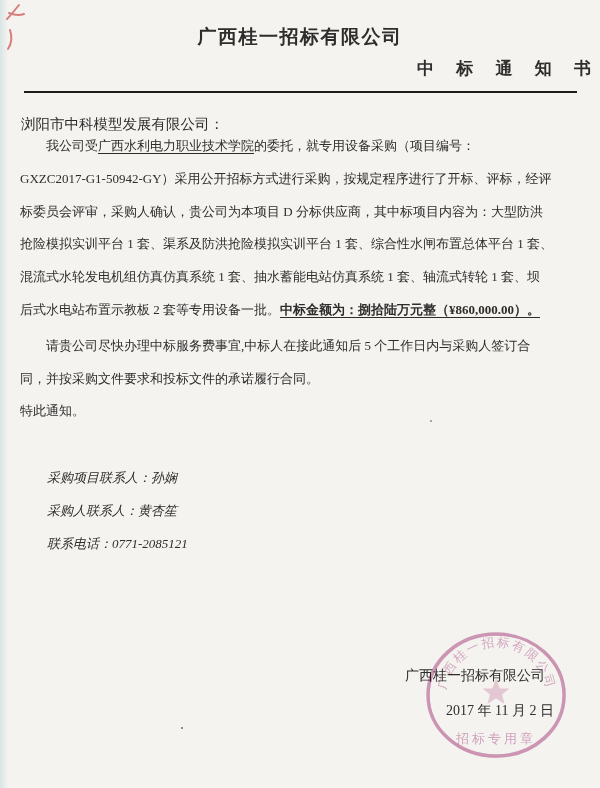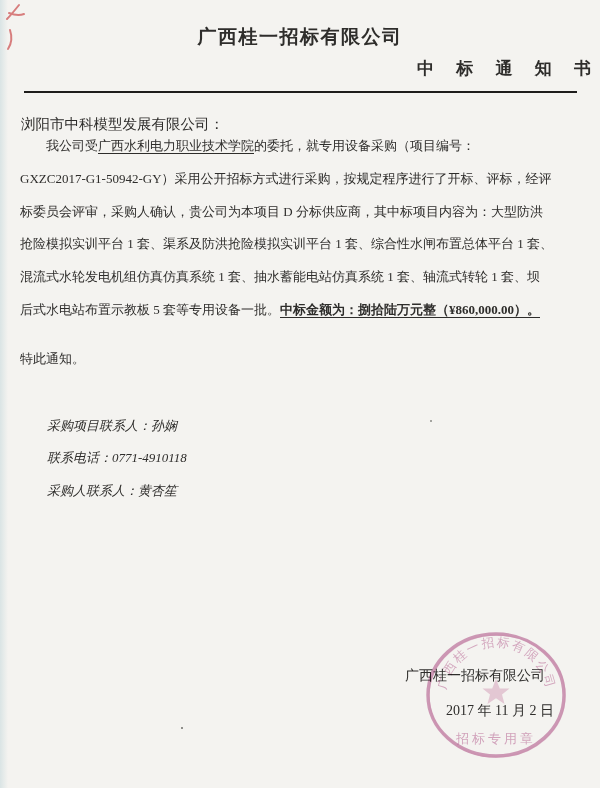--- a/index.html
+++ b/index.html
@@ -17,21 +17,21 @@
   .title2{position:absolute;top:57px;left:0;right:0;text-align:right;
     font-size:17px;font-weight:700;letter-spacing:9px;text-indent:9px;}
   .hr{position:absolute;top:91px;left:24px;width:553px;height:2px;background:#1e1d1b;}
   .recipient{position:absolute;top:115px;left:21px;font-size:14.5px;}
   .content{position:absolute;top:130px;left:20px;right:12px;font-size:13px;}
   .bline{height:32.8px;line-height:32.8px;white-space:nowrap;}
   .bline.indent{text-indent:2em;}
   .u{text-decoration:underline;text-underline-offset:3px;}
   .b{font-weight:700;font-family:Liberation Serif, serif;}
   .para2{margin-top:3px;}
-  .closing{margin-top:16px;}
+  .closing{margin-top:0;}
   .contacts{margin-top:34px;padding-left:27px;}
   .contacts .bline{white-space:nowrap;font-style:italic;}
   .signature{position:absolute;top:666px;right:46px;font-size:14px;}
   .sig-company{height:20px;line-height:20px;}
   .sig-date{height:20px;line-height:20px;margin-top:15px;margin-left:41px;}
   .stamp{position:absolute;left:423px;top:630px;width:146px;height:132px;
     mix-blend-mode:multiply;pointer-events:none;}
   .redmarks{position:absolute;left:3px;top:2px;width:34px;height:56px;pointer-events:none;}
   .speck{position:absolute;width:2px;height:2px;border-radius:50%;background:#8a8a86;}
   .speck.s1{left:430px;top:420px;}
@@ -56,27 +56,31 @@
 
 <div class="recipient">浏阳市中科模型发展有限公司：</div>
 
 <div class="content">
   <div class="para1">
       <div class="bline indent"><span>我公司受</span><span class="u">广西水利电力职业技术学院</span><span>的委托，就专用设备采购（项目编号：</span></div>
       <div class="bline"><span>GXZC2017-G1-50942-GY）采用公开招标方式进行采购，按规定程序进行了开标、评标，经评</span></div>
       <div class="bline"><span>标委员会评审，采购人确认，贵公司为本项目 D 分标供应商，其中标项目内容为：大型防洪</span></div>
       <div class="bline"><span>抢险模拟实训平台 1 套、渠系及防洪抢险模拟实训平台 1 套、综合性水闸布置总体平台 1 套、</span></div>
       <div class="bline"><span>混流式水轮发电机组仿真仿真系统 1 套、抽水蓄能电站仿真系统 1 套、轴流式转轮 1 套、坝</span></div>
-      <div class="bline"><span>后式水电站布置示教板 5 套等专用设备一批。</span><span class="u b">中标金额为：捌拾陆万元整（¥860,000.00）。</span></div>
+      <div class="bline"><span>后式水电站布置示教板 2 套等专用设备一批。</span><span class="u b">中标金额为：捌拾陆万元整（¥860,000.00）。</span></div>
+    </div>
+  <div class="para2">
+      <div class="bline indent"><span>请贵公司尽快办理中标服务费事宜,中标人在接此通知后 5 个工作日内与采购人签订合</span></div>
+      <div class="bline"><span>同，并按采购文件要求和投标文件的承诺履行合同。</span></div>
     </div>
   <div class="closing bline">特此通知。</div>
   <div class="contacts">
     <div class="bline">采购项目联系人：孙娴</div>
-    <div class="bline">联系电话：0771-4910118</div>
     <div class="bline">采购人联系人：黄杏笙</div>
+    <div class="bline">联系电话：0771-2085121</div>
   </div>
 </div>
 
 <div class="signature">
   <div class="sig-company">广西桂一招标有限公司</div>
   <div class="sig-date">2017 年 11 月 2 日</div>
 </div>
 
 <svg class="stamp" viewBox="0 0 146 132" xmlns="http://www.w3.org/2000/svg">
   <ellipse cx="73" cy="65" rx="68" ry="61" fill="none" stroke="#c06d9e" stroke-width="3.4" opacity="0.66"></ellipse>

